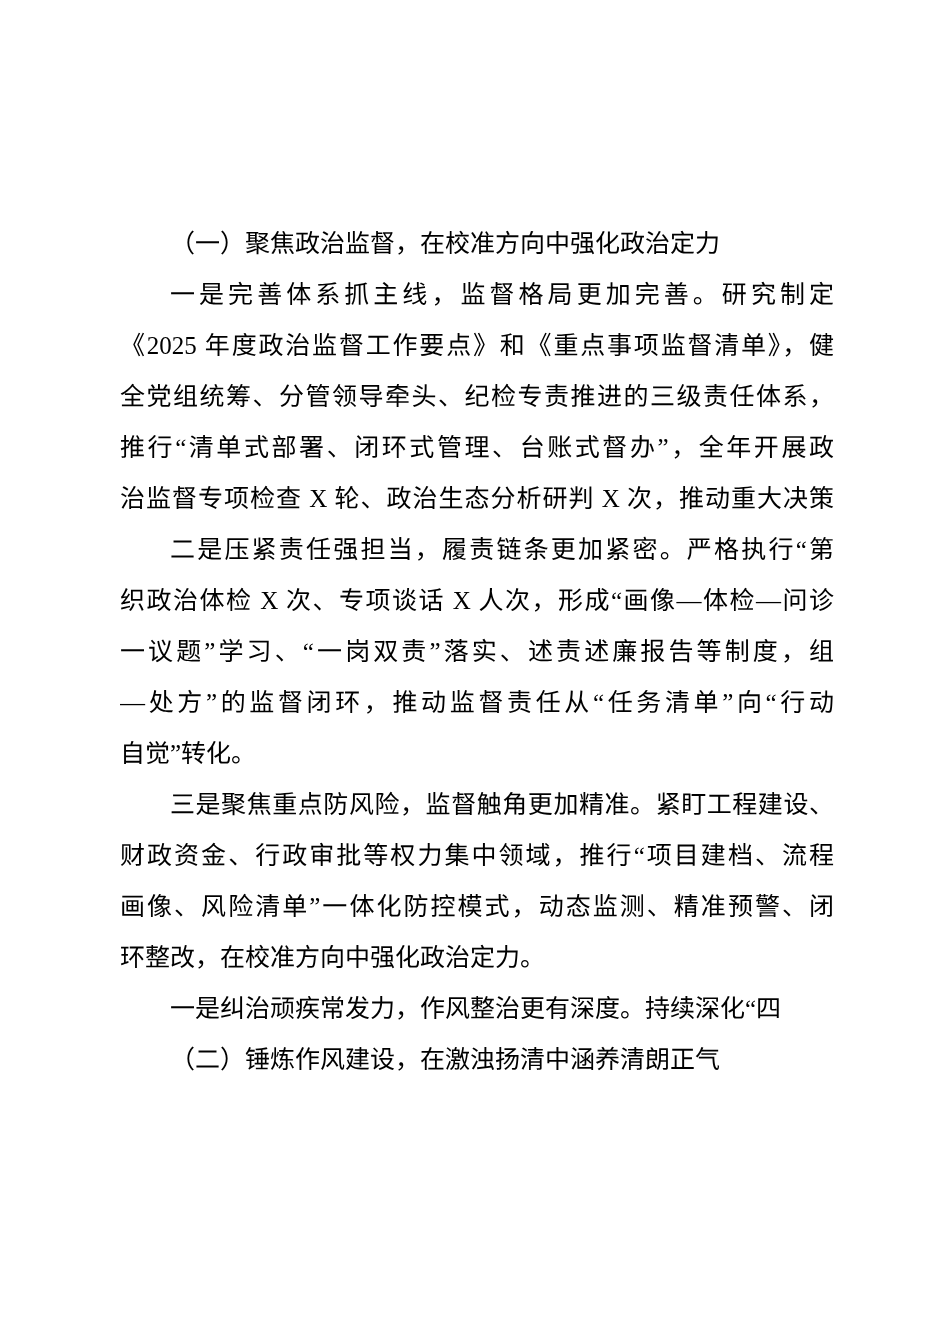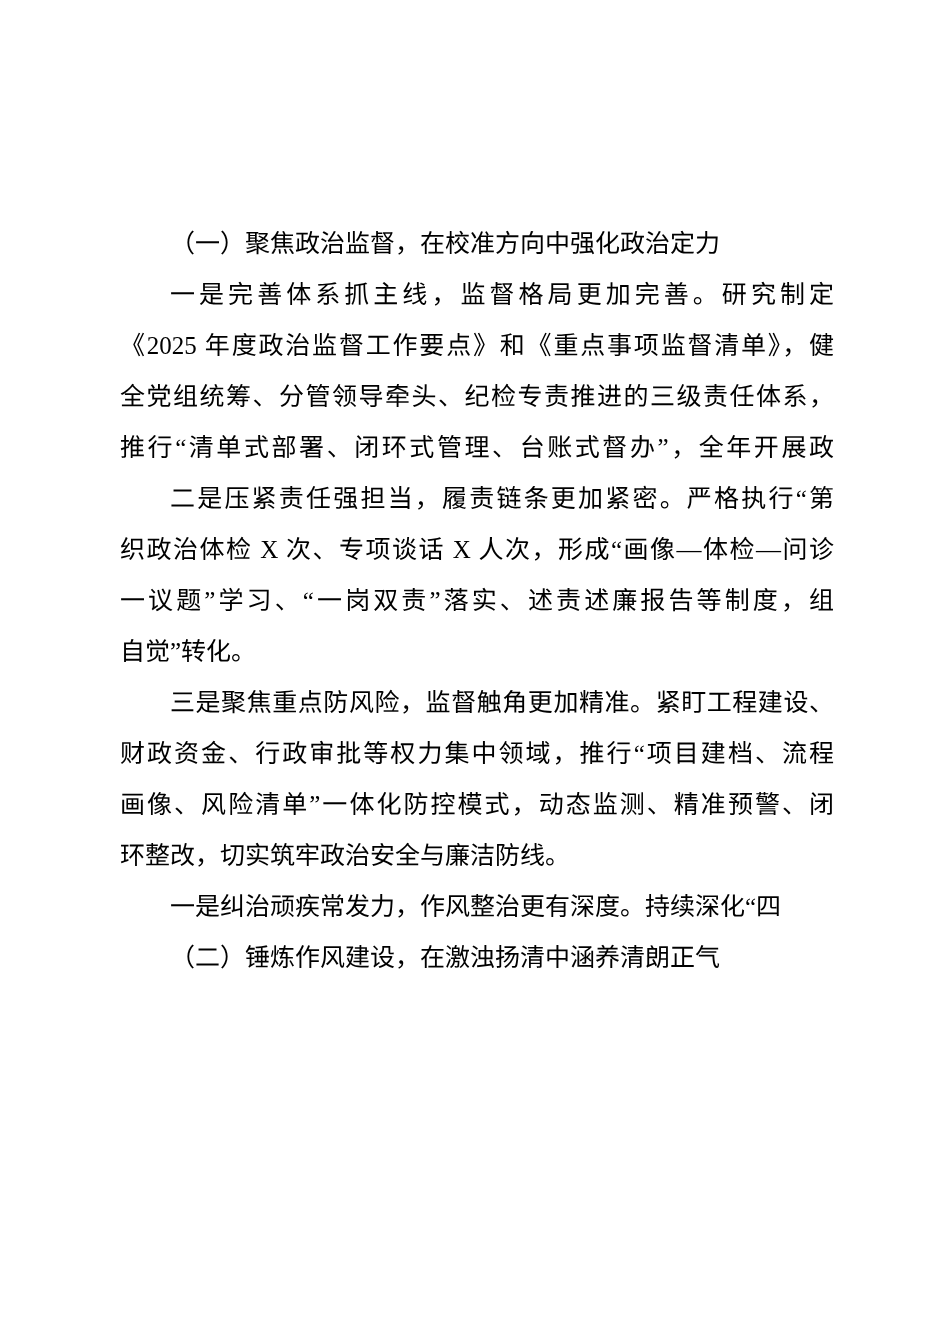--- a/index.html
+++ b/index.html
@@ -41,32 +41,34 @@
 <div class="page">
   <div class="doc-content" id="doc-content" style="background: rgb(255, 255, 255); color: rgb(0, 0, 0);">
       <div class="para heading">
         <div class="line first last">（一）聚焦政治监督，在校准方向中强化政治定力</div>
       </div>
       <div class="para body">
         <div class="line first">一是完善体系抓主线，监督格局更加完善。研究制定</div>
         <div class="line">《2025 年度政治监督工作要点》和《重点事项监督清单》，健</div>
         <div class="line">全党组统筹、分管领导牵头、纪检专责推进的三级责任体系，</div>
         <div class="line">推行“清单式部署、闭环式管理、台账式督办”，全年开展政</div>
+        <div class="line">治监督专项检查 X 轮、政治生态分析研判 X 次，推动重大决策</div>
       </div>
       <div class="para body">
         <div class="line first">二是压紧责任强担当，履责链条更加紧密。严格执行“第</div>
         <div class="line">织政治体检 X 次、专项谈话 X 人次，形成“画像—体检—问诊</div>
         <div class="line">一议题”学习、“一岗双责”落实、述责述廉报告等制度，组</div>
+        <div class="line">—处方”的监督闭环，推动监督责任从“任务清单”向“行动</div>
         <div class="line last">自觉”转化。</div>
       </div>
       <div class="para body">
         <div class="line first">三是聚焦重点防风险，监督触角更加精准。紧盯工程建设、</div>
         <div class="line">财政资金、行政审批等权力集中领域，推行“项目建档、流程</div>
         <div class="line">画像、风险清单”一体化防控模式，动态监测、精准预警、闭</div>
-        <div class="line last">环整改，切实筑牢政治安全与廉洁防线。</div>
+        <div class="line last">环整改，在校准方向中强化政治定力。</div>
       </div>
       <div class="para body">
         <div class="line first last">一是纠治顽疾常发力，作风整治更有深度。持续深化“四</div>
       </div>
       <div class="para heading">
         <div class="line first last">（二）锤炼作风建设，在激浊扬清中涵养清朗正气</div>
       </div>
     </div>
 </div>
 

